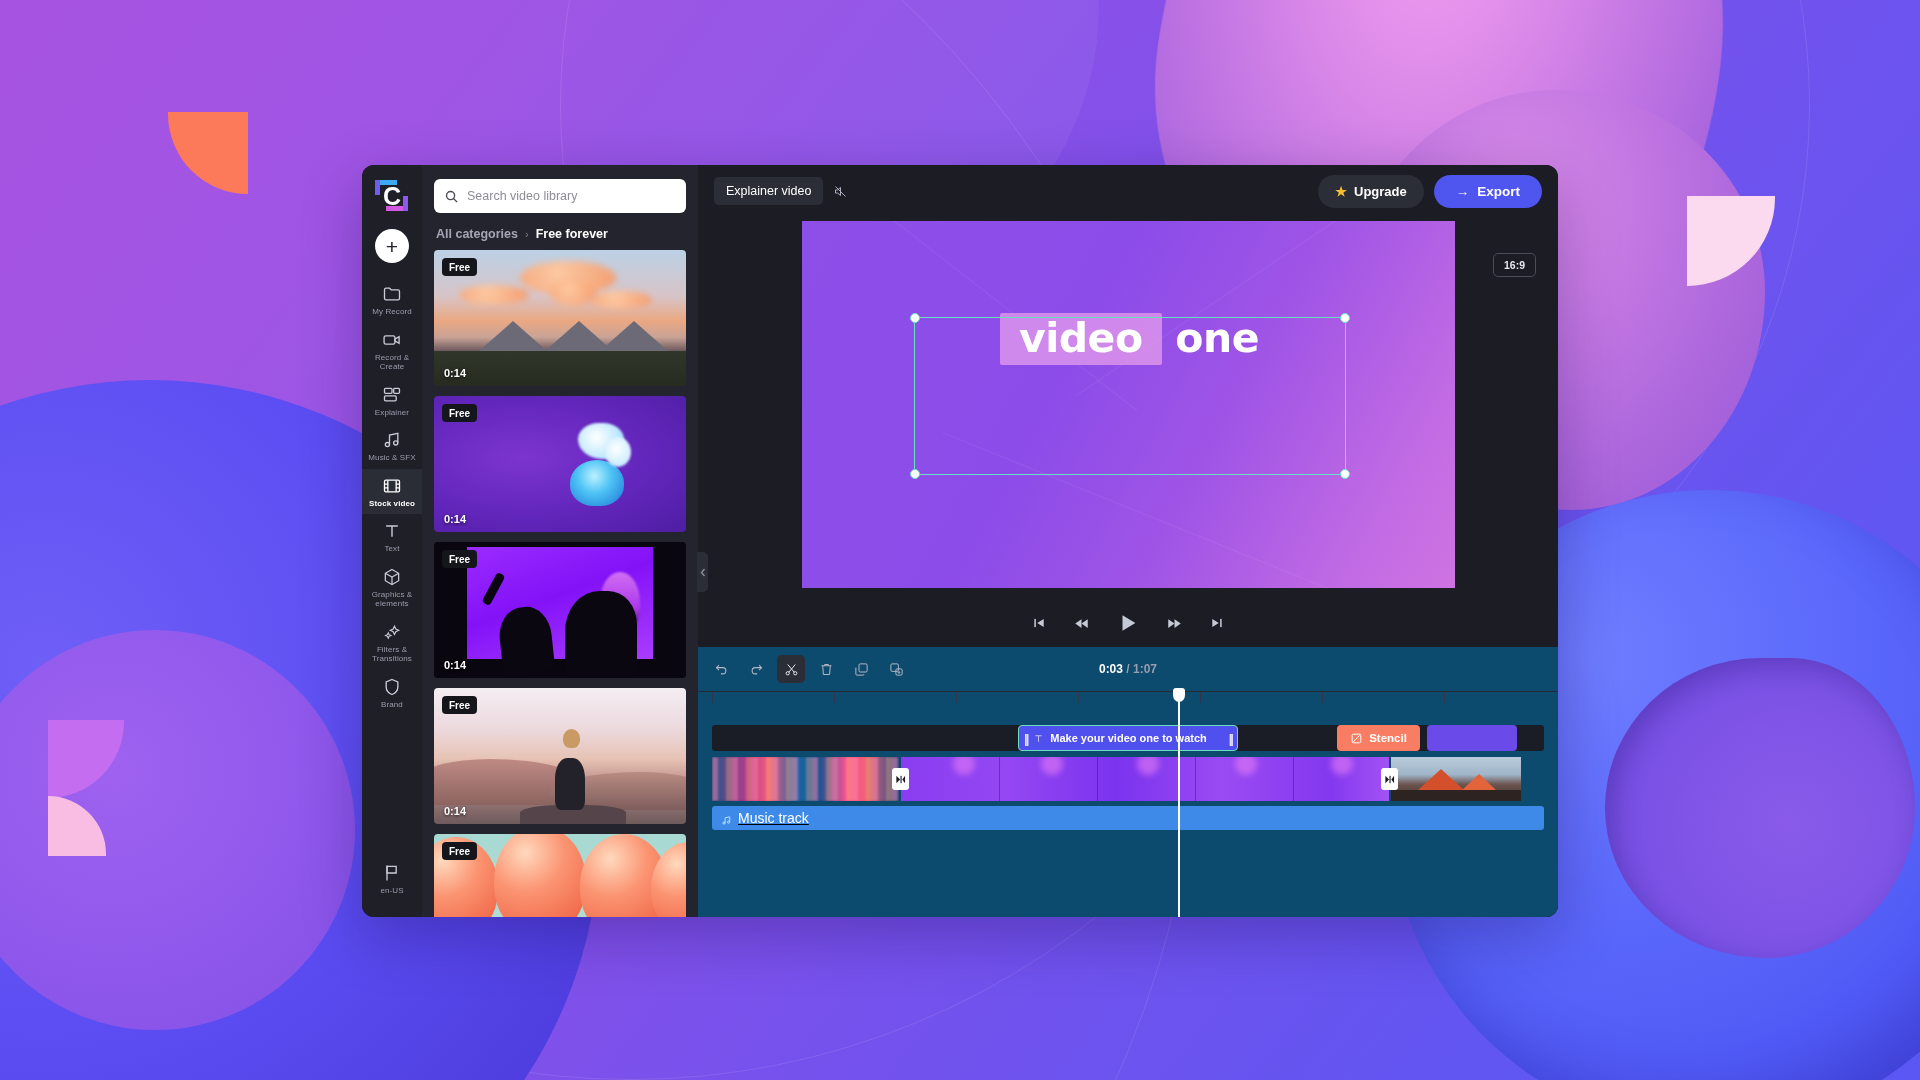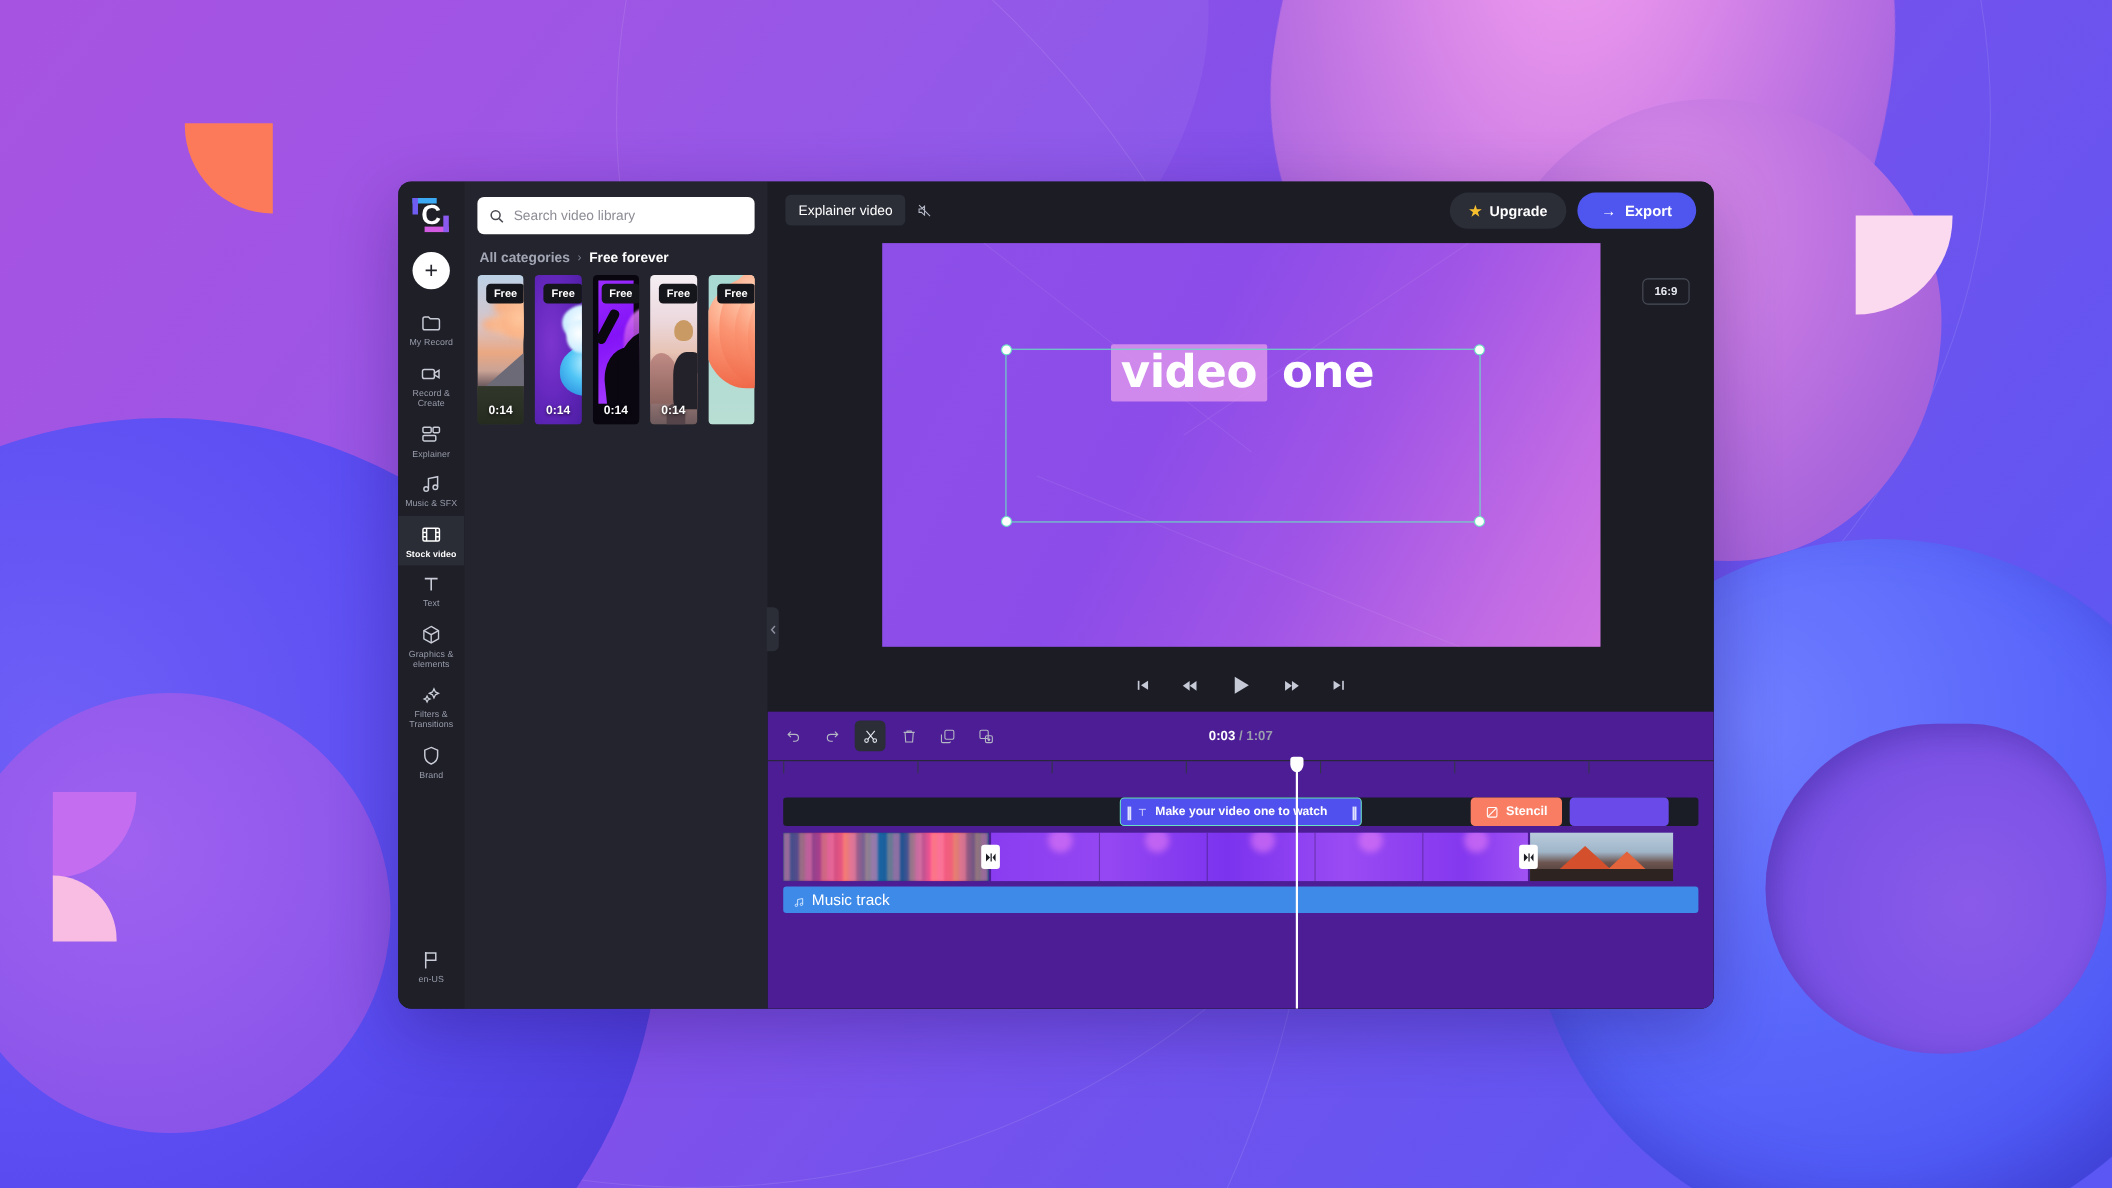--- a/index.html
+++ b/index.html
@@ -191,21 +191,21 @@
     border:0; outline:0; font-size: 12.5px; color:#a16207; width:100%;
     font-family:"Liberation Sans", sans-serif; background: transparent;
   }
   .search-box input::placeholder { color:#8d8d96; }
 
   .crumbs { display:flex; align-items:center; gap:7px; margin: 14px 0 9px 2px; }
   .crumbs .c1 { color:#a3a6b4; font-size: 12.5px; font-weight:700; cursor:pointer; }
   .crumbs .sep { color:#7d808e; font-size: 11px; }
   .crumbs .c2 { color:#ffffff; font-size: 12.5px; font-weight:700; }
 
-  .thumbs { display:flex; flex-direction:row; gap: 10px; }
+  .thumbs { display:flex; flex-direction:column; gap: 10px; }
   .thumb {
     position: relative; width: 252px; height: 136px;
     border-radius: 4px; overflow: hidden; cursor:pointer;
   }
   .thumb .free {
     position:absolute; left:8px; top:8px; z-index:3;
     background:#15161c; color:#fff; font-size:10px; font-weight:700;
     padding: 3.5px 7px; border-radius: 4px;
   }
   .thumb .dur {
@@ -348,21 +348,21 @@
   .tx-block {
     position:absolute; left: 123px; top: 95px; width: 410px;
     text-align:center;
   }
   .tx-line {
     color:#fff; font-weight: 800; font-size: 41px; line-height: 1.09;
     letter-spacing: -0.5px; font-family:"DejaVu Sans", sans-serif;
   }
   .tx-hl {
     background: rgba(233,160,236,0.72);
-    padding: 1px 9px 3px; border-radius: 2px;
+    padding: 1px 19px 3px; border-radius: 2px;
   }
 
   .sel-box {
     position:absolute; left: 112px; top: 96px; width: 432px; height: 158px;
     border: 1.3px solid #69e0c2; pointer-events:none;
   }
   .handle {
     position:absolute; width: 10px; height: 10px; border-radius:50%;
     background:#fff; border: 1.3px solid #69e0c2;
   }
@@ -380,21 +380,21 @@
   .playctl .pb { color:#c6c9d6; cursor:pointer; display:flex; }
 
   .collapse {
     position:absolute; left: -1px; top: 335px;
     width: 11px; height: 40px; background:#2b2d37;
     border-radius: 0 5px 5px 0; display:flex; align-items:center; justify-content:center;
     cursor:pointer; color:#8b8e9c; font-size:9px;
   }
 
   
-  .timeline { background:#4c1d95; height: 270px; position:relative; }
+  .timeline { background:#0c4a6e; height: 270px; position:relative;text-decoration:underline; }
   .tl-tools {
     height: 44px; display:flex; align-items:center; gap: 7px; padding: 0 9px;
     position: relative;
   }
   .tool {
     width: 28px; height: 28px; border-radius: 5px;
     display:flex; align-items:center; justify-content:center;
     color:#b4b7c4; cursor:pointer;
   }
   .tool.sel { background:#2b2d37; color:#e6e8f0; }

